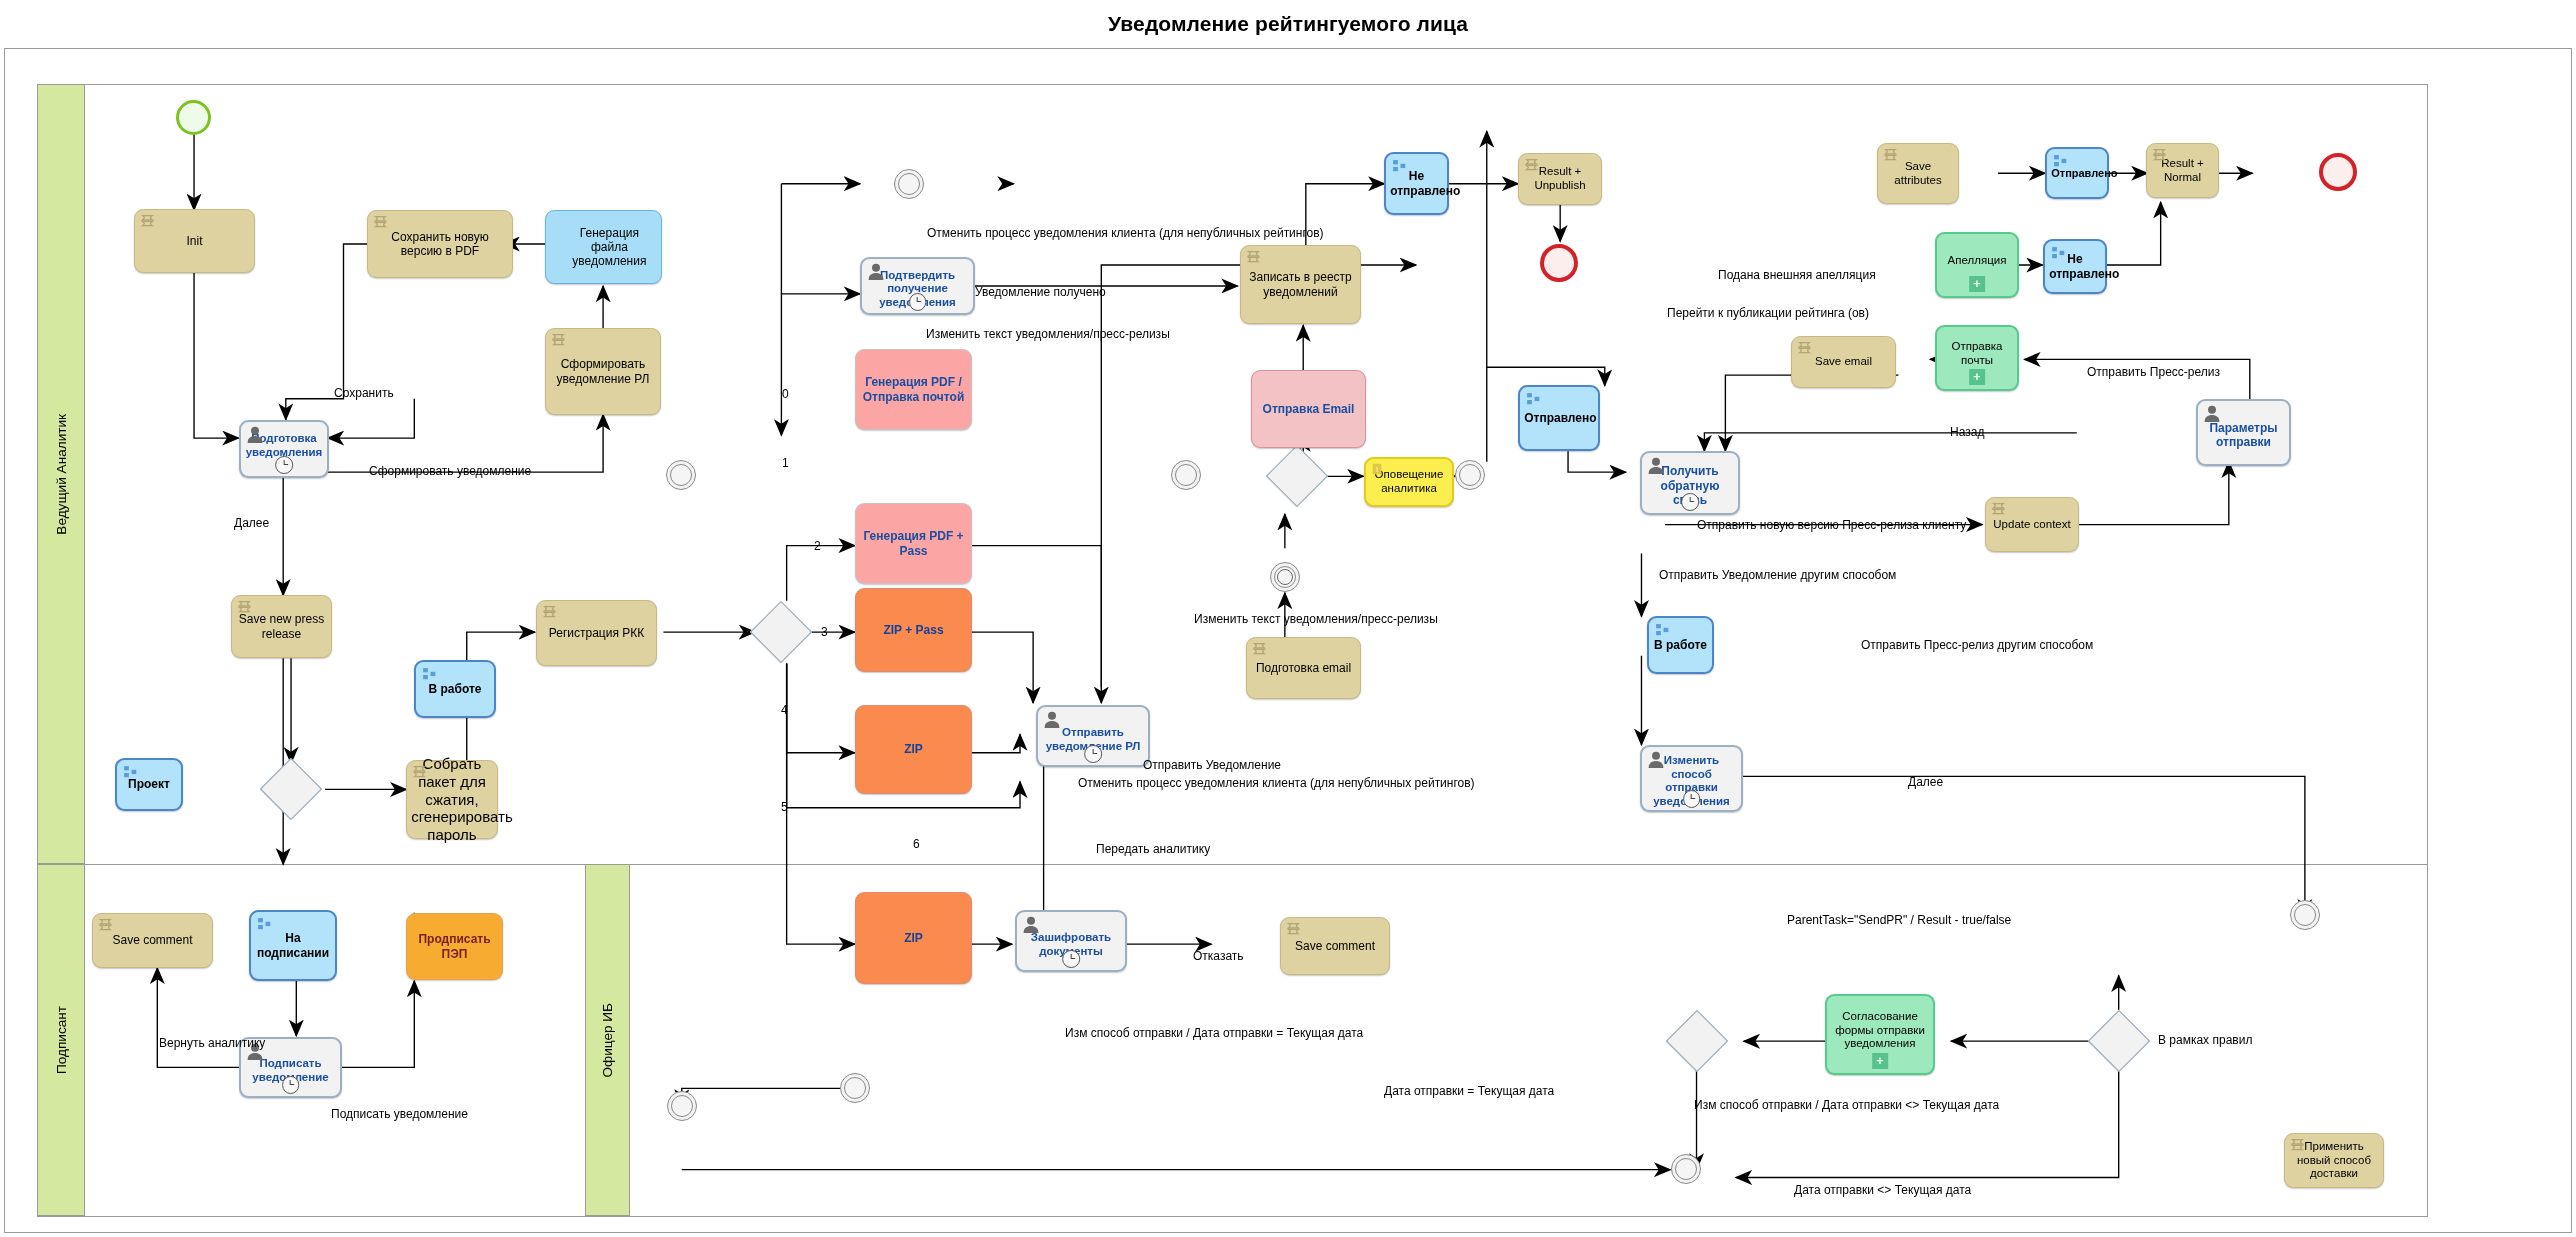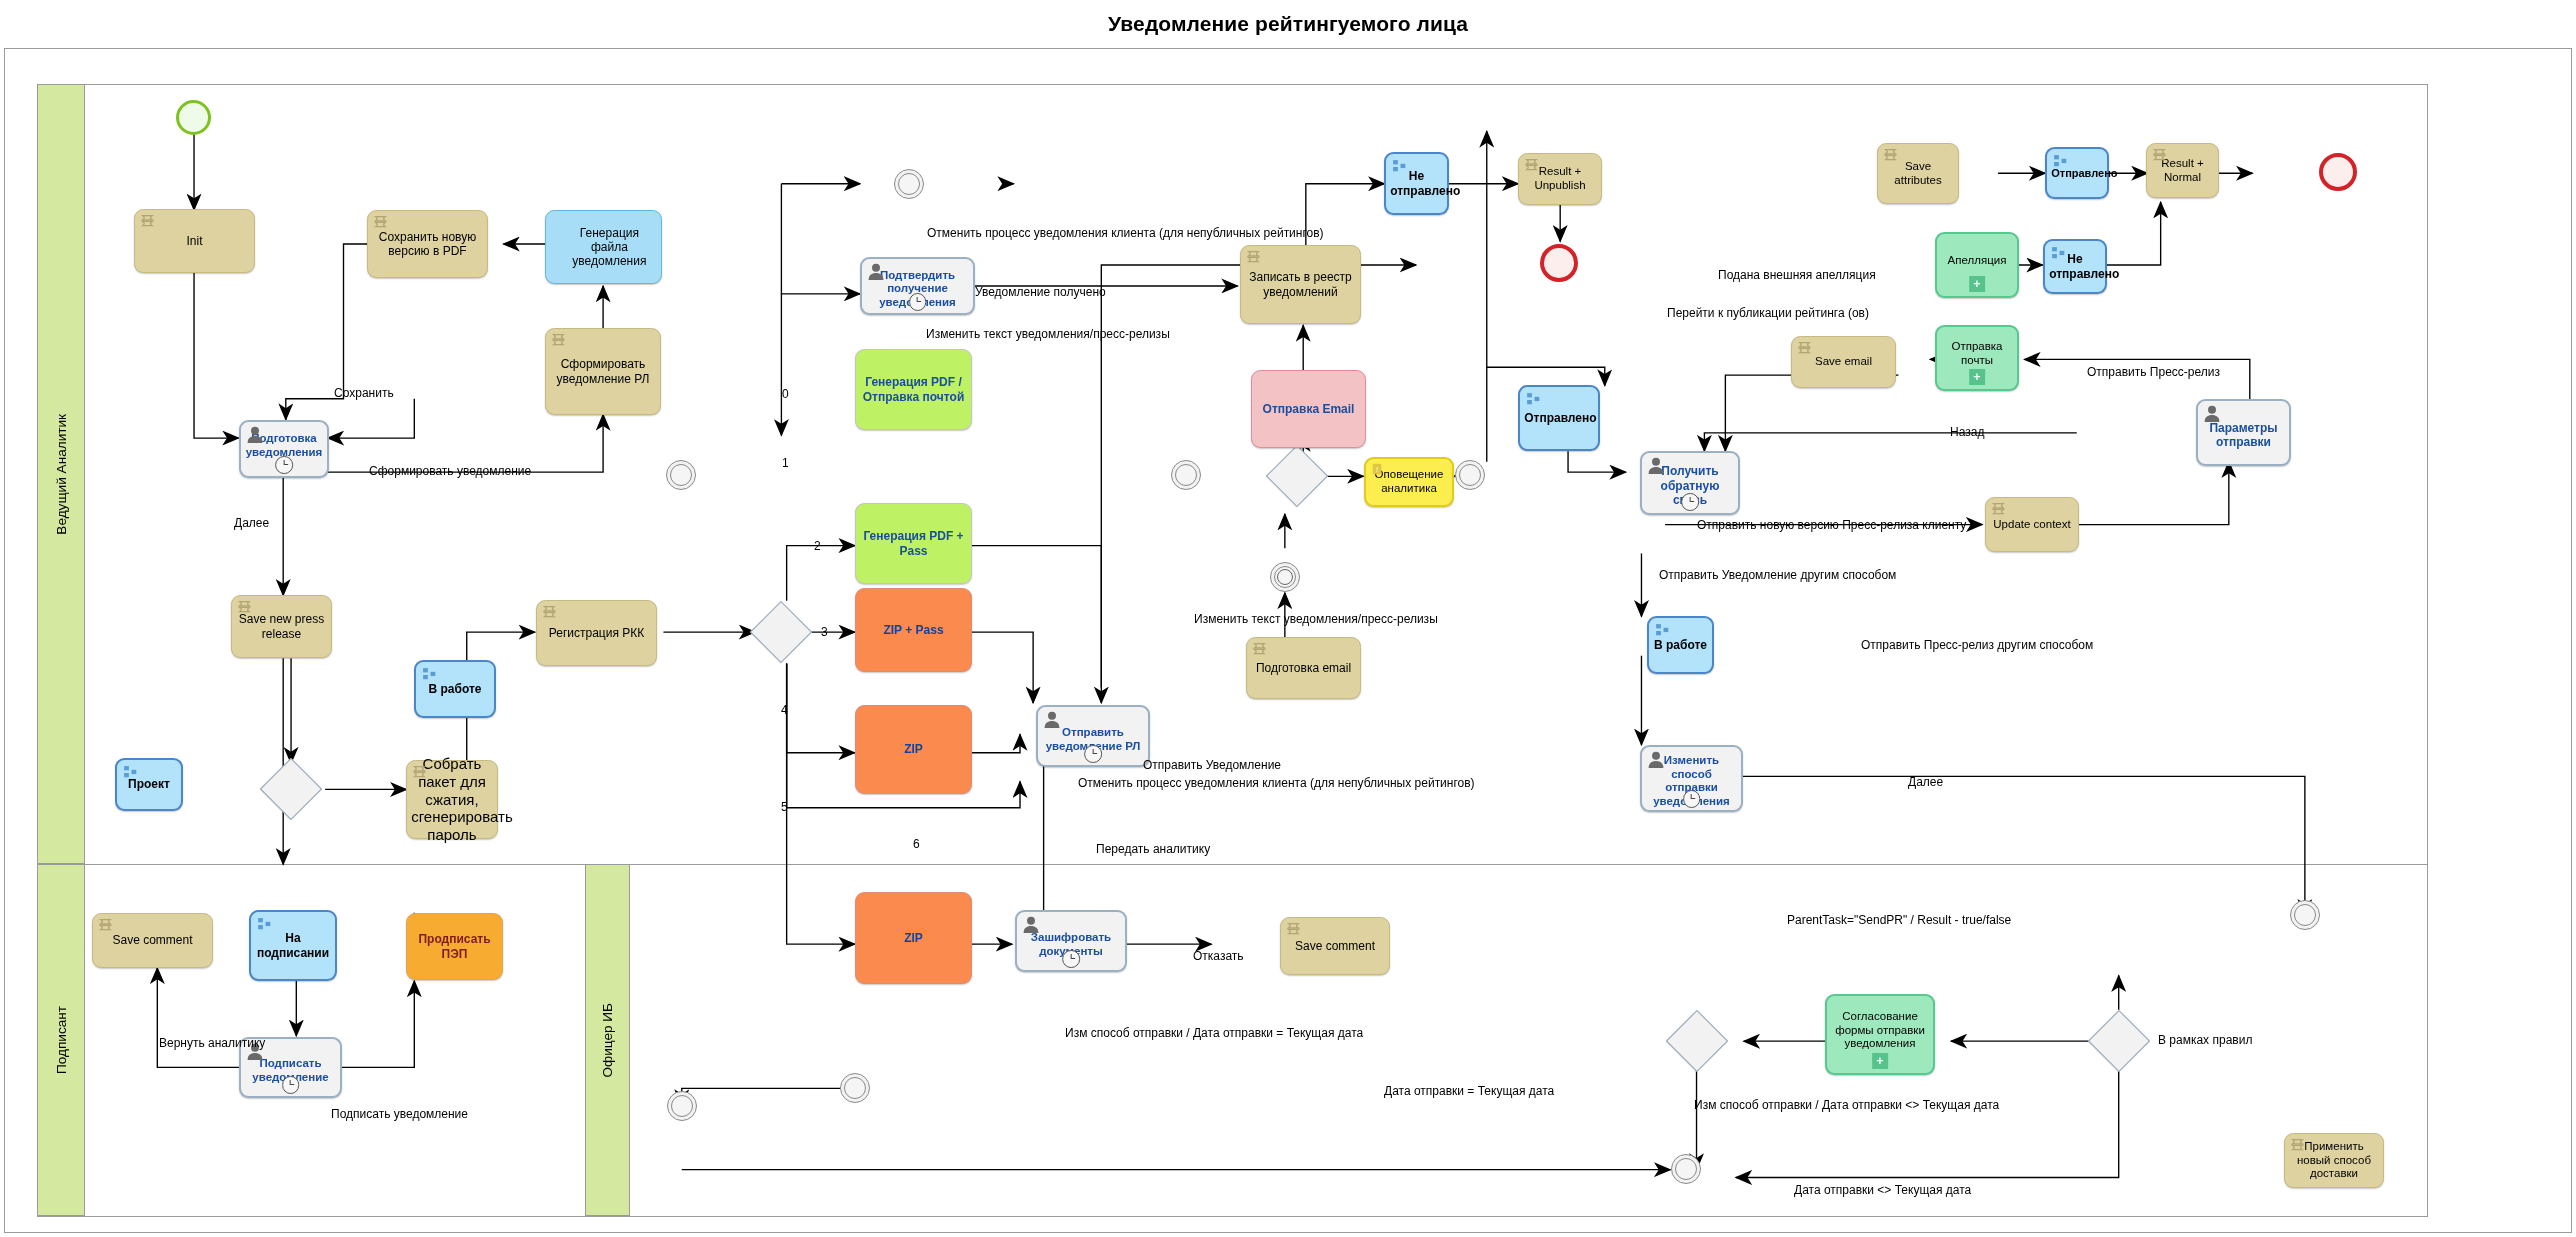--- a/index.html
+++ b/index.html
@@ -40,21 +40,21 @@
 
   
   .t-script{background:#ddd2a0;border:1.6px solid #c7b97f;color:#000;}
   
   .t-blue{background:#a8ddf7;border:1.6px solid #64b5e0;color:#000;}
   
   .t-status{background:#b3e2fb;border:2.1px solid #4a86c8;color:#000;font-weight:bold;}
   
   .t-user{background:#f2f2f2;border:2.1px solid #9bb0c3;color:#1a4fa0;font-weight:bold;}
   
-  .t-grey{background:#bef264;border:1.6px solid #c4c4c4;color:#1a4fa0;font-weight:bold;text-align:center;}
+  .t-grey{background:#fca5a5;border:1.6px solid #c4c4c4;color:#1a4fa0;font-weight:bold;text-align:center;}
   
   .t-orange{background:#fb8a4e;border:1.6px solid #de8a76;color:#10439e;font-weight:bold;}
   
   .t-orange2{background:#f7ab31;border:1.6px solid #e2a359;color:#7f1d1d;font-weight:bold;}
   
   .t-red{background:#f2c2c4;border:1.6px solid #dc8f96;color:#1a4fa0;font-weight:bold;}
   
   .t-yellow{background:#fcee4f;border:2.1px solid #e2cc1b;color:#000;}
   
   .t-green{background:#9ee8bd;border:2.1px solid #55c98e;color:#000;}
@@ -275,21 +275,21 @@
   <div class="gw" style="left:1675px;top:1019px;width:44px;height:44px;"></div>
   <div class="gw" style="left:2097px;top:1019px;width:44px;height:44px;"></div>
 
   <div class="node t-script" style="left:134px;top:209px;width:121px;height:64px;">
     <svg class="ic" viewBox="0 0 34 34">
         <path d="M5 3 h18 c-4 3 -4 5 0 8 h-18 c4 -3 4 -5 0 -8z M5 14 h18 c-4 3 -4 5 0 8 h-18 c4 -3 4 -5 0 -8z" fill="none" stroke="#b2a473" stroke-width="2.4"></path>
       </svg>
     <span class="lbl">Init</span>
   </div>
 
-  <div class="node t-script" style="left:367px;top:210px;width:121px;height:68px;">
+  <div class="node t-script" style="left:367px;top:210px;width:146px;height:68px;">
     <svg class="ic" viewBox="0 0 34 34">
         <path d="M5 3 h18 c-4 3 -4 5 0 8 h-18 c4 -3 4 -5 0 -8z M5 14 h18 c-4 3 -4 5 0 8 h-18 c4 -3 4 -5 0 -8z" fill="none" stroke="#b2a473" stroke-width="2.4"></path>
       </svg>
     <span class="lbl">Сохранить новую версию в PDF</span>
   </div>
 
   <div class="node t-blue" style="left:545px;top:210px;width:117px;height:74px;padding-left:16px;">
     <span class="lbl">Генерация файла уведомления</span>
   </div>
 

